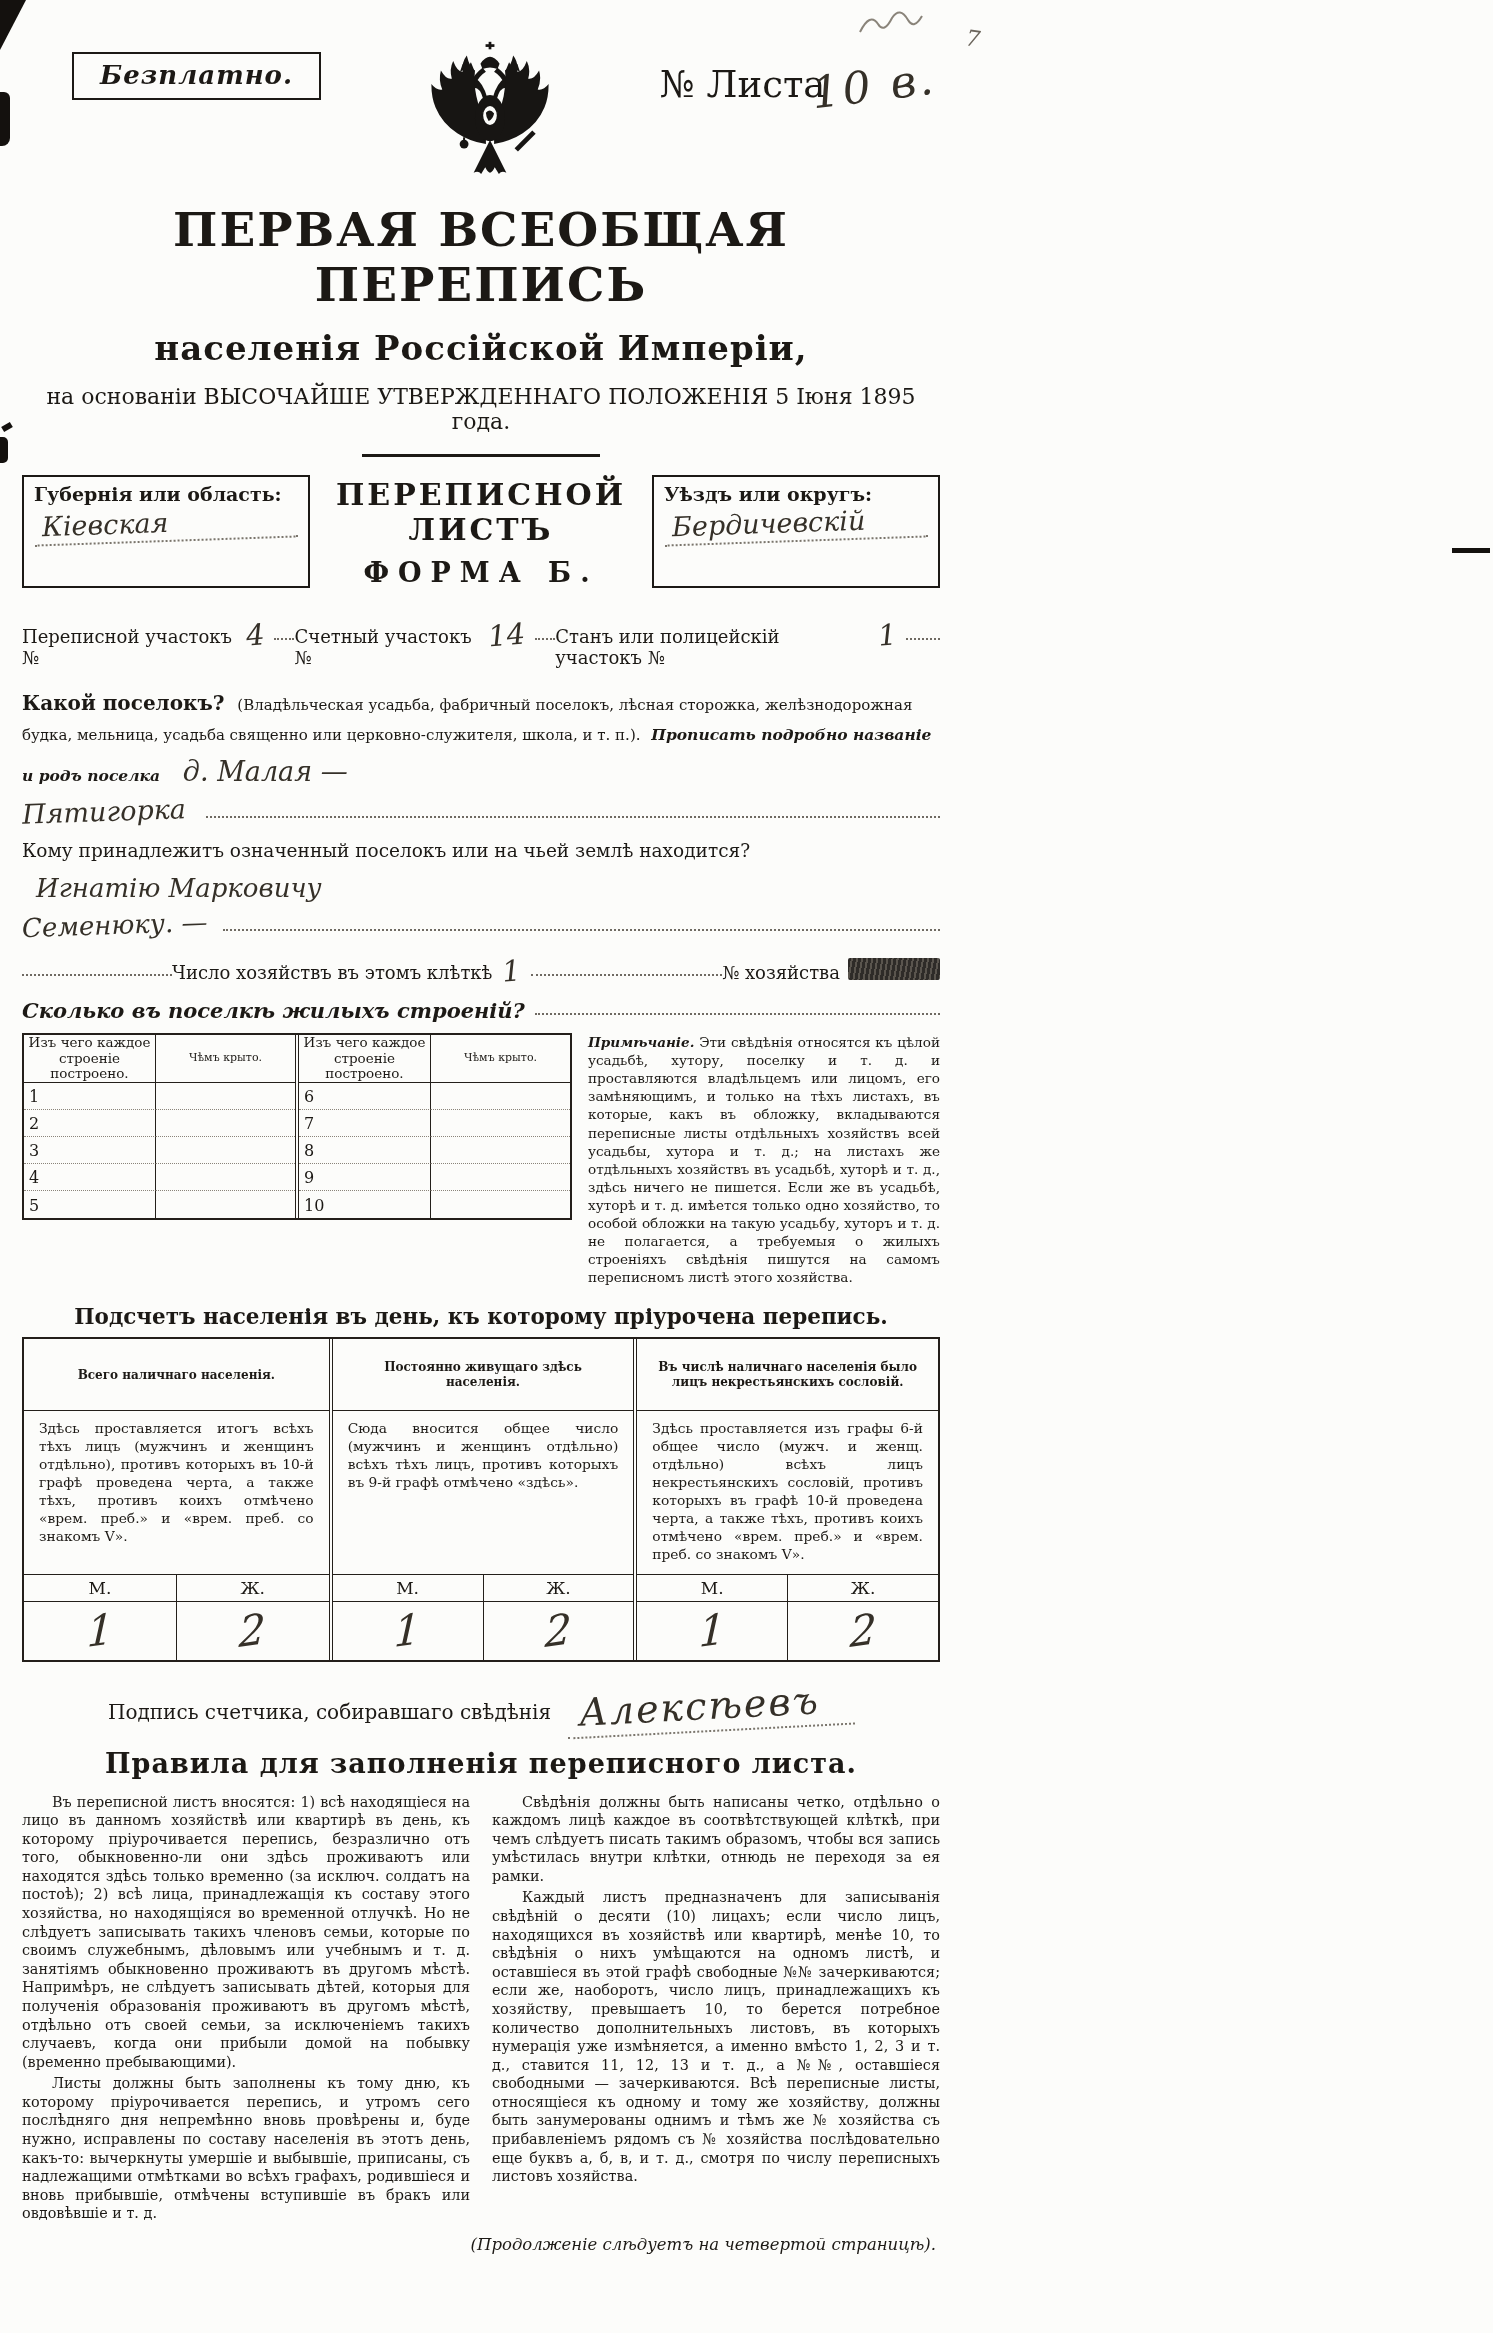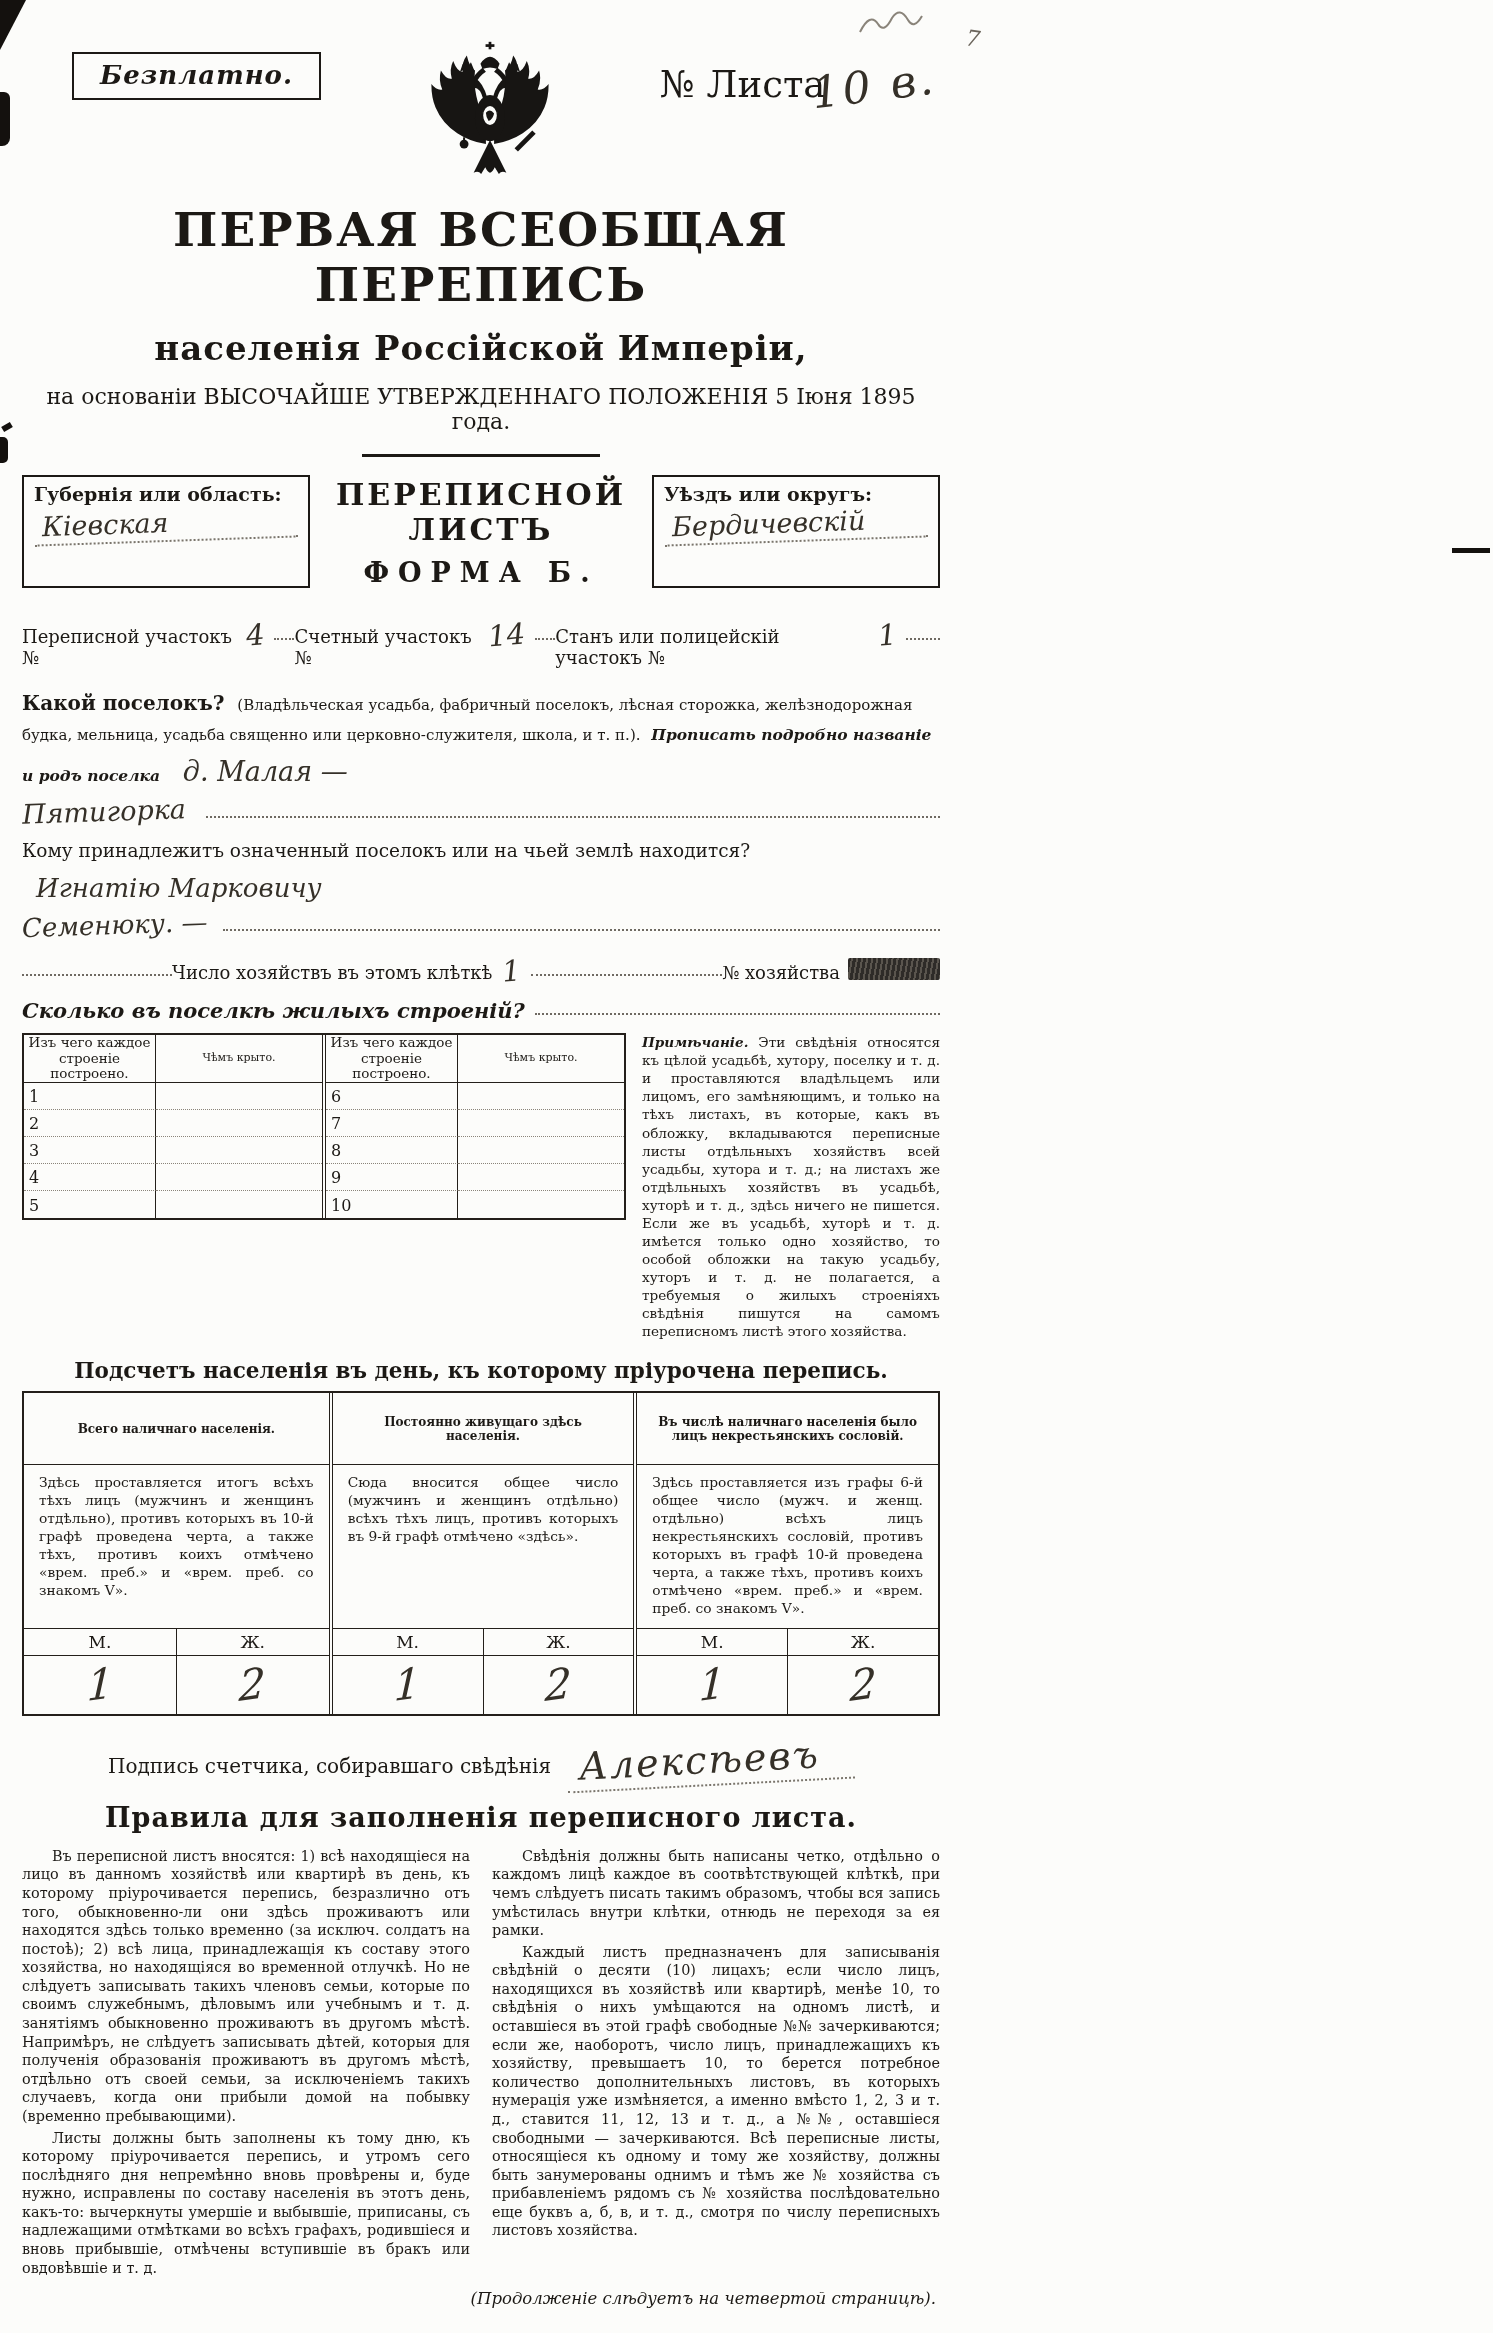--- a/index.html
+++ b/index.html
@@ -89,21 +89,21 @@
     display: inline-block; width: 92px; height: 22px; margin-left: 8px;
     align-self: center;
     background: repeating-linear-gradient(100deg, #2e2b28 0 3px, #5a554e 3px 5px);
     border-radius: 2px;
   }
   .buildings-q { margin-top: 12px; }
   .bq { font-weight: bold; font-style: italic; font-size: 21px; margin-right: 10px; }
 
   
   .b-row { display: flex; align-items: flex-start; margin-top: 10px; }
-  .btable { width: 604px; border: 2px solid #241f1a; display: flex; background: #fcfcfa; }
+  .btable { width: 550px; border: 2px solid #241f1a; display: flex; background: #fcfcfa; }
   .bhalf { flex: 1; display: grid; grid-template-columns: 132px 1fr; grid-template-rows: 48px repeat(5, 27px); }
   .bhalf + .bhalf { border-left: 4px double #241f1a; }
   .bhead {
     font-size: 13.5px; text-align: center; padding: 2px 4px;
     border-bottom: 1.5px solid #241f1a;
     display: flex; align-items: center; justify-content: center; line-height: 1.15;
   }
   .bhead.c2 { font-size: 11px; }
   .bcell { border-bottom: 1px dotted #8a847a; display: flex; align-items: flex-end; padding: 0 5px 3px; }
   .bcol1 { border-right: 1.5px solid #241f1a; }

